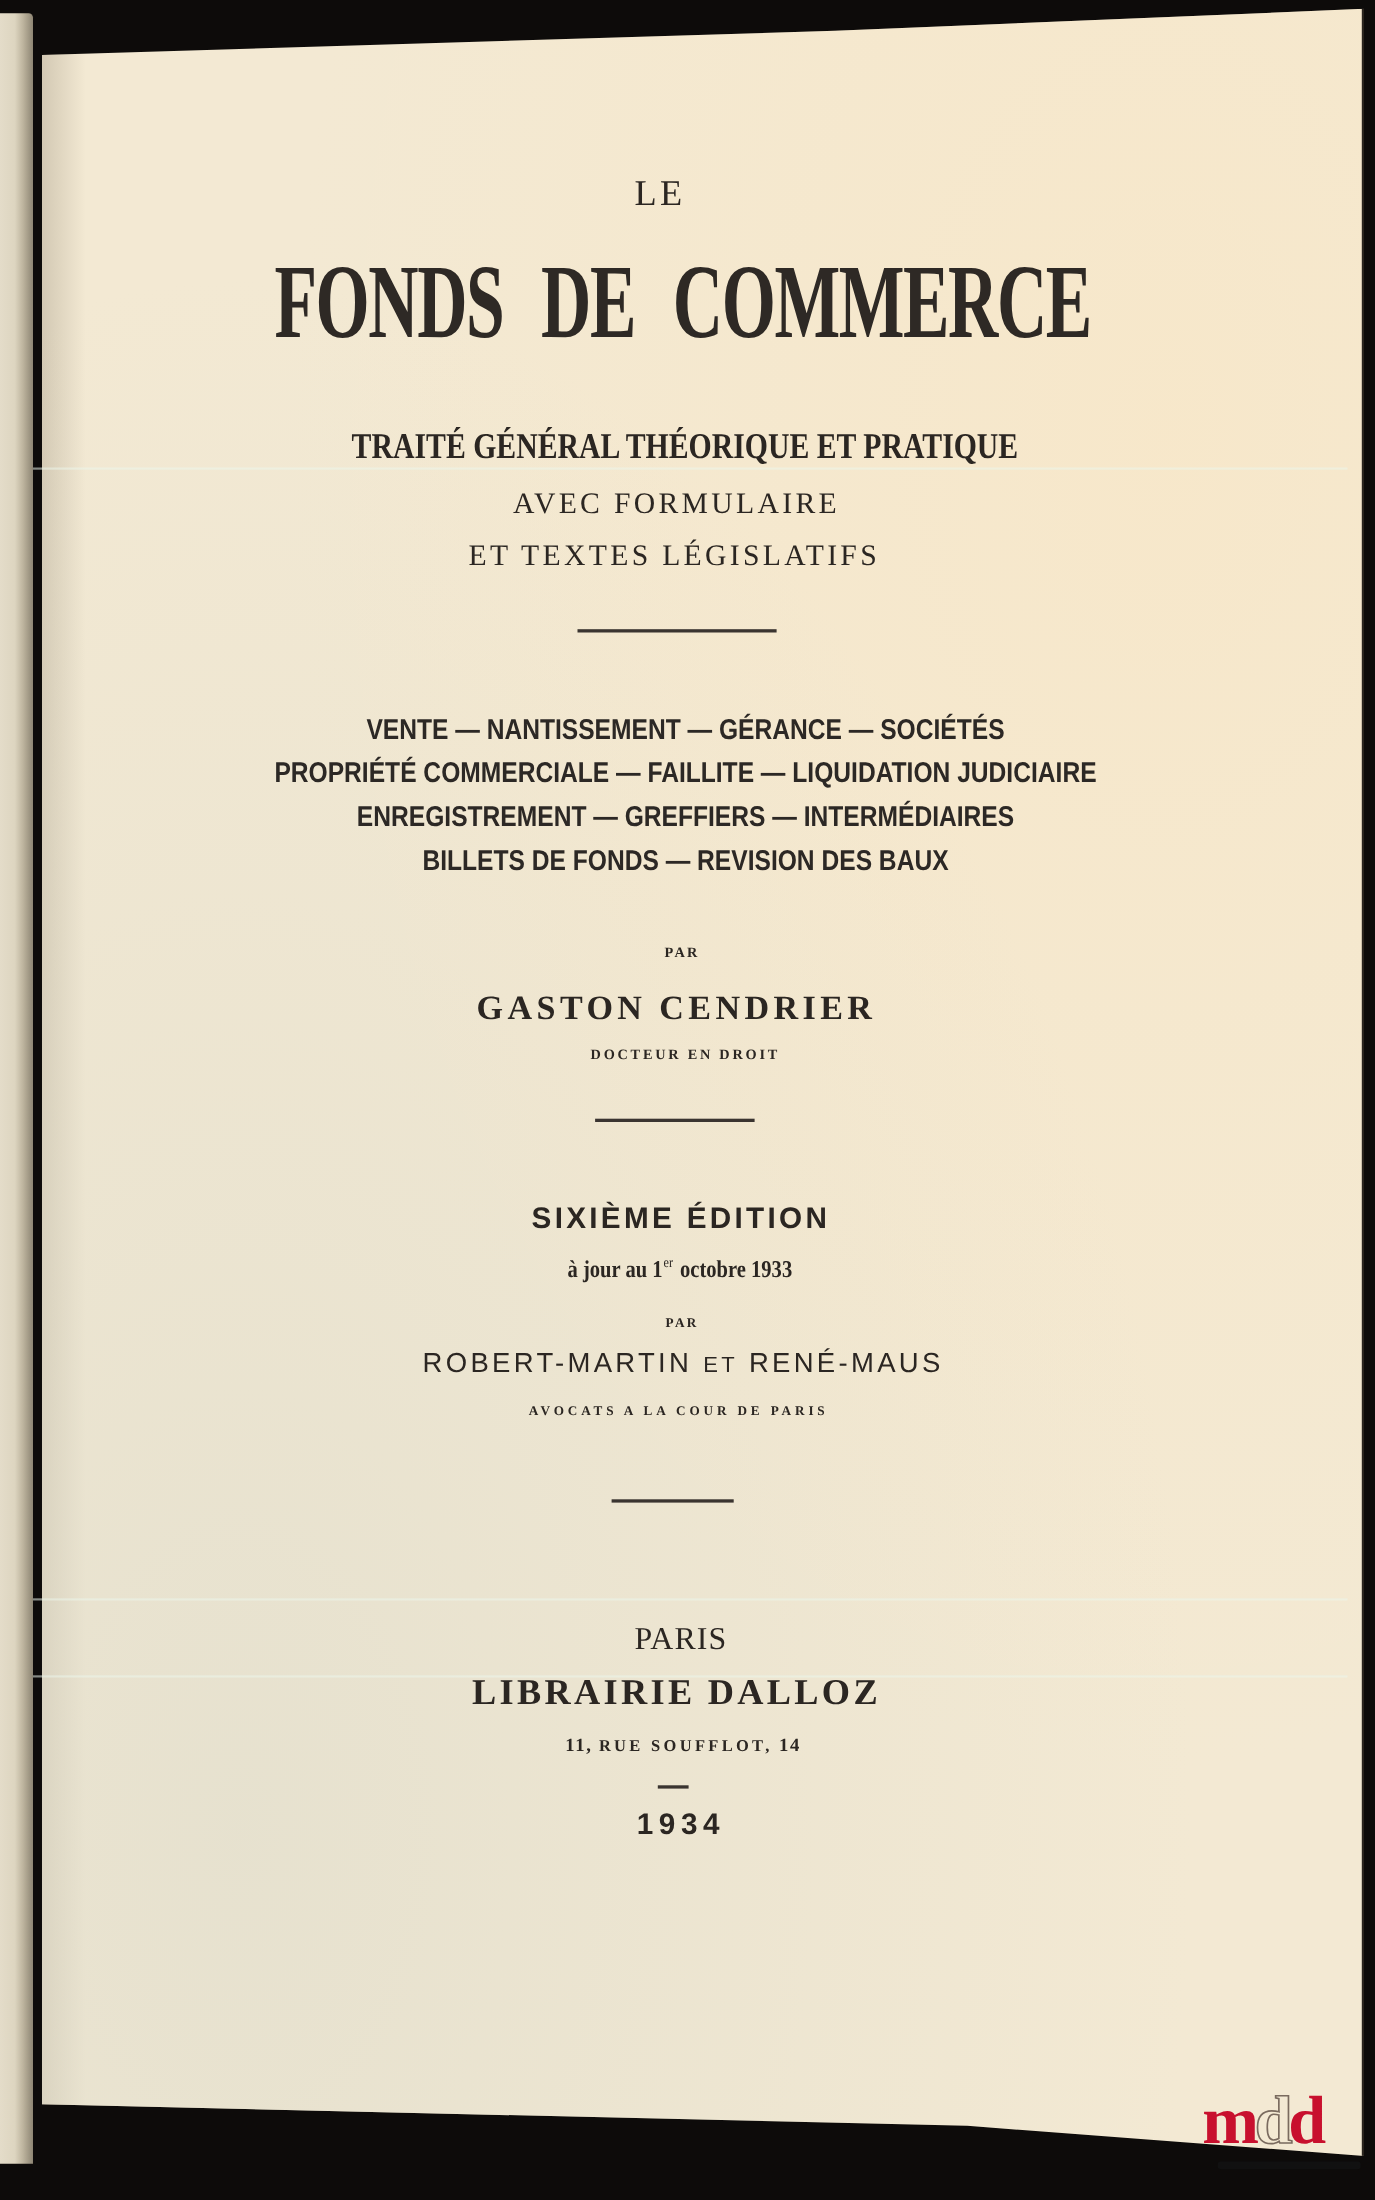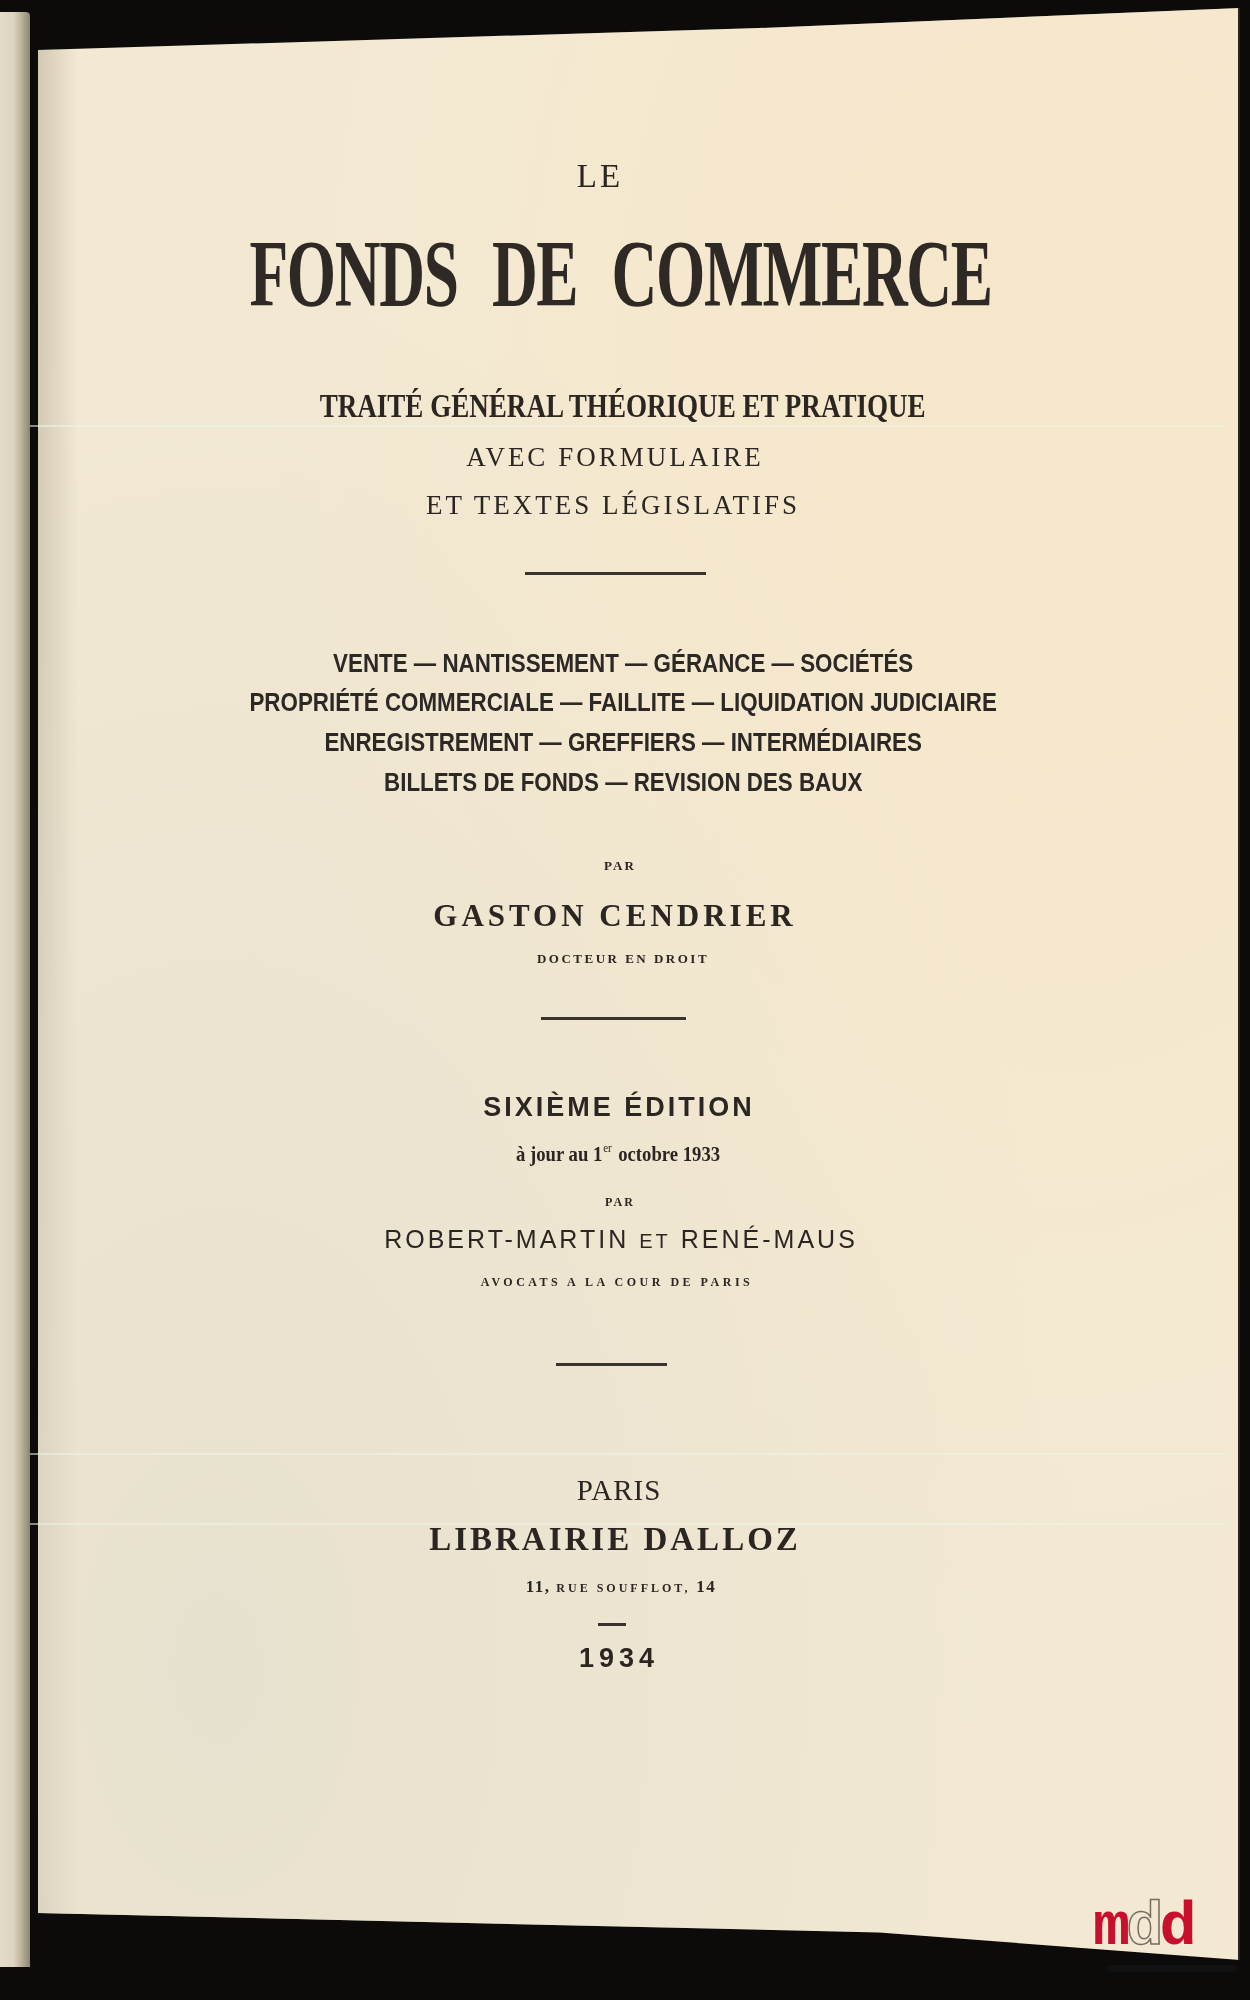--- a/index.html
+++ b/index.html
@@ -199,21 +199,21 @@
       left: -10px;
     }
     .t-address {
       top: 1577px;
       font-size: 17px;
       font-weight: bold;
       letter-spacing: 1.5px;
       left: -4px;
     }
     .t-address .small-caps {
-      font-size: 12px;
+      font-size: 15px;
       letter-spacing: 3px;
     }
     .t-year {
       top: 1643px;
       font-size: 27px;
       font-weight: bold;
       letter-spacing: 5px;
       left: -6px;
     }
 
@@ -221,21 +221,21 @@
       position: absolute;
       left: 1093px;
       top: 1897px;
       width: 152px;
       height: 100px;
     }
     .logo-mark {
       position: absolute;
       left: 0;
       top: 0;
-      font-family: Liberation Mono, monospace;
+      font-family: Liberation Serif, serif;
       font-weight: bold;
       font-size: 62px;
       line-height: 62px;
       color: #c8102e;
       letter-spacing: -4px;
     }
     .logo-mark .outline {
       color: transparent;
       -webkit-text-stroke: 1.5px #7a6b5f;
     }

